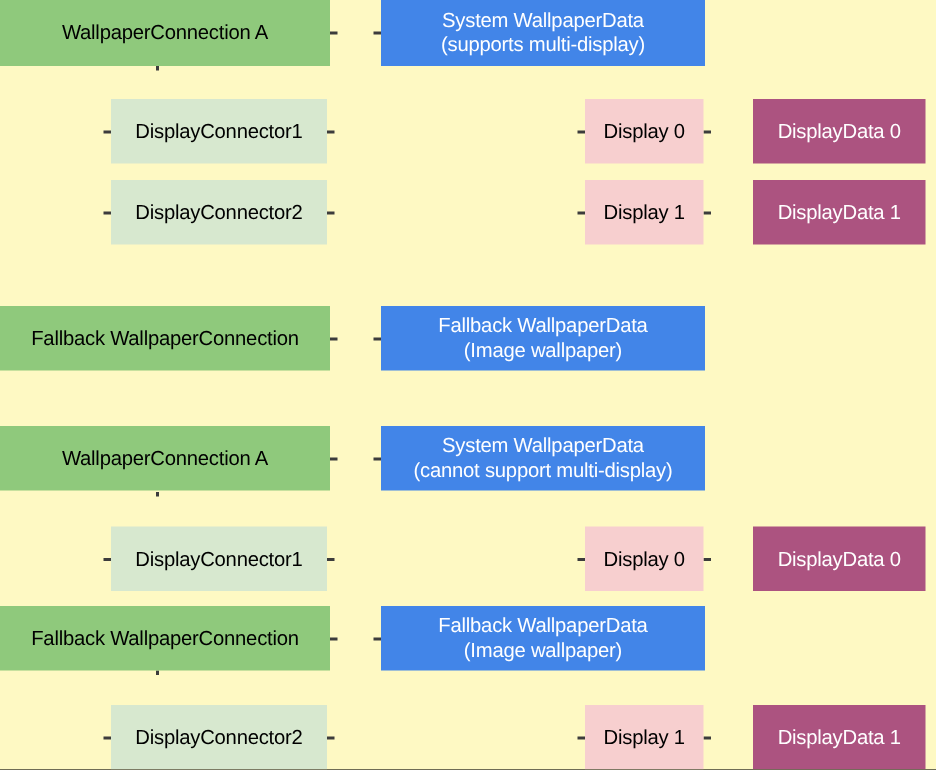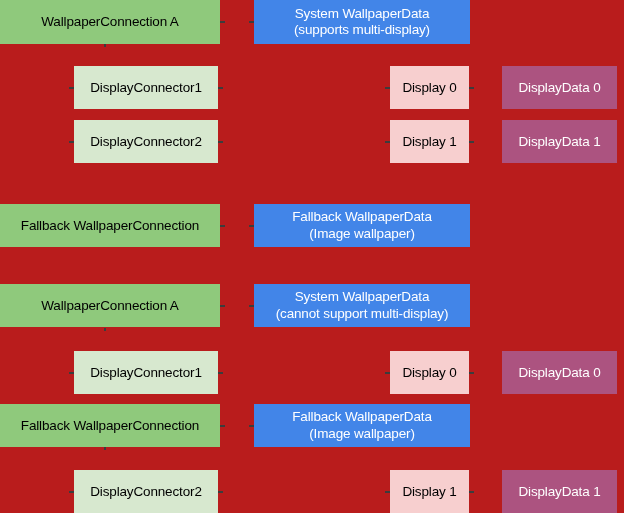--- a/index.html
+++ b/index.html
@@ -33,21 +33,21 @@
 
   
   .stub {
     position: absolute;
     background: #3c3c3c;
   }
 </style>
 </head>
 <body>
 
-<div id="diagram" style="width: 624px; height: 513px; background: #b91c1c;">
+<div id="diagram" style="width: 624px; height: 513px; background: #fef9c3;">
     <div class="stub" style="left: 220px; top: 21px; width: 5px; height: 2px;"></div>
     <div class="stub" style="left: 249px; top: 21px; width: 5px; height: 2px;"></div>
     <div class="stub" style="left: 104px; top: 44px; width: 2px; height: 3px;"></div>
     <div class="stub" style="left: 69px; top: 87px; width: 5px; height: 2px;"></div>
     <div class="stub" style="left: 218px; top: 87px; width: 5px; height: 2px;"></div>
     <div class="stub" style="left: 385px; top: 87px; width: 5px; height: 2px;"></div>
     <div class="stub" style="left: 469px; top: 87px; width: 5px; height: 2px;"></div>
     <div class="stub" style="left: 69px; top: 141px; width: 5px; height: 2px;"></div>
     <div class="stub" style="left: 218px; top: 141px; width: 5px; height: 2px;"></div>
     <div class="stub" style="left: 385px; top: 141px; width: 5px; height: 2px;"></div>

